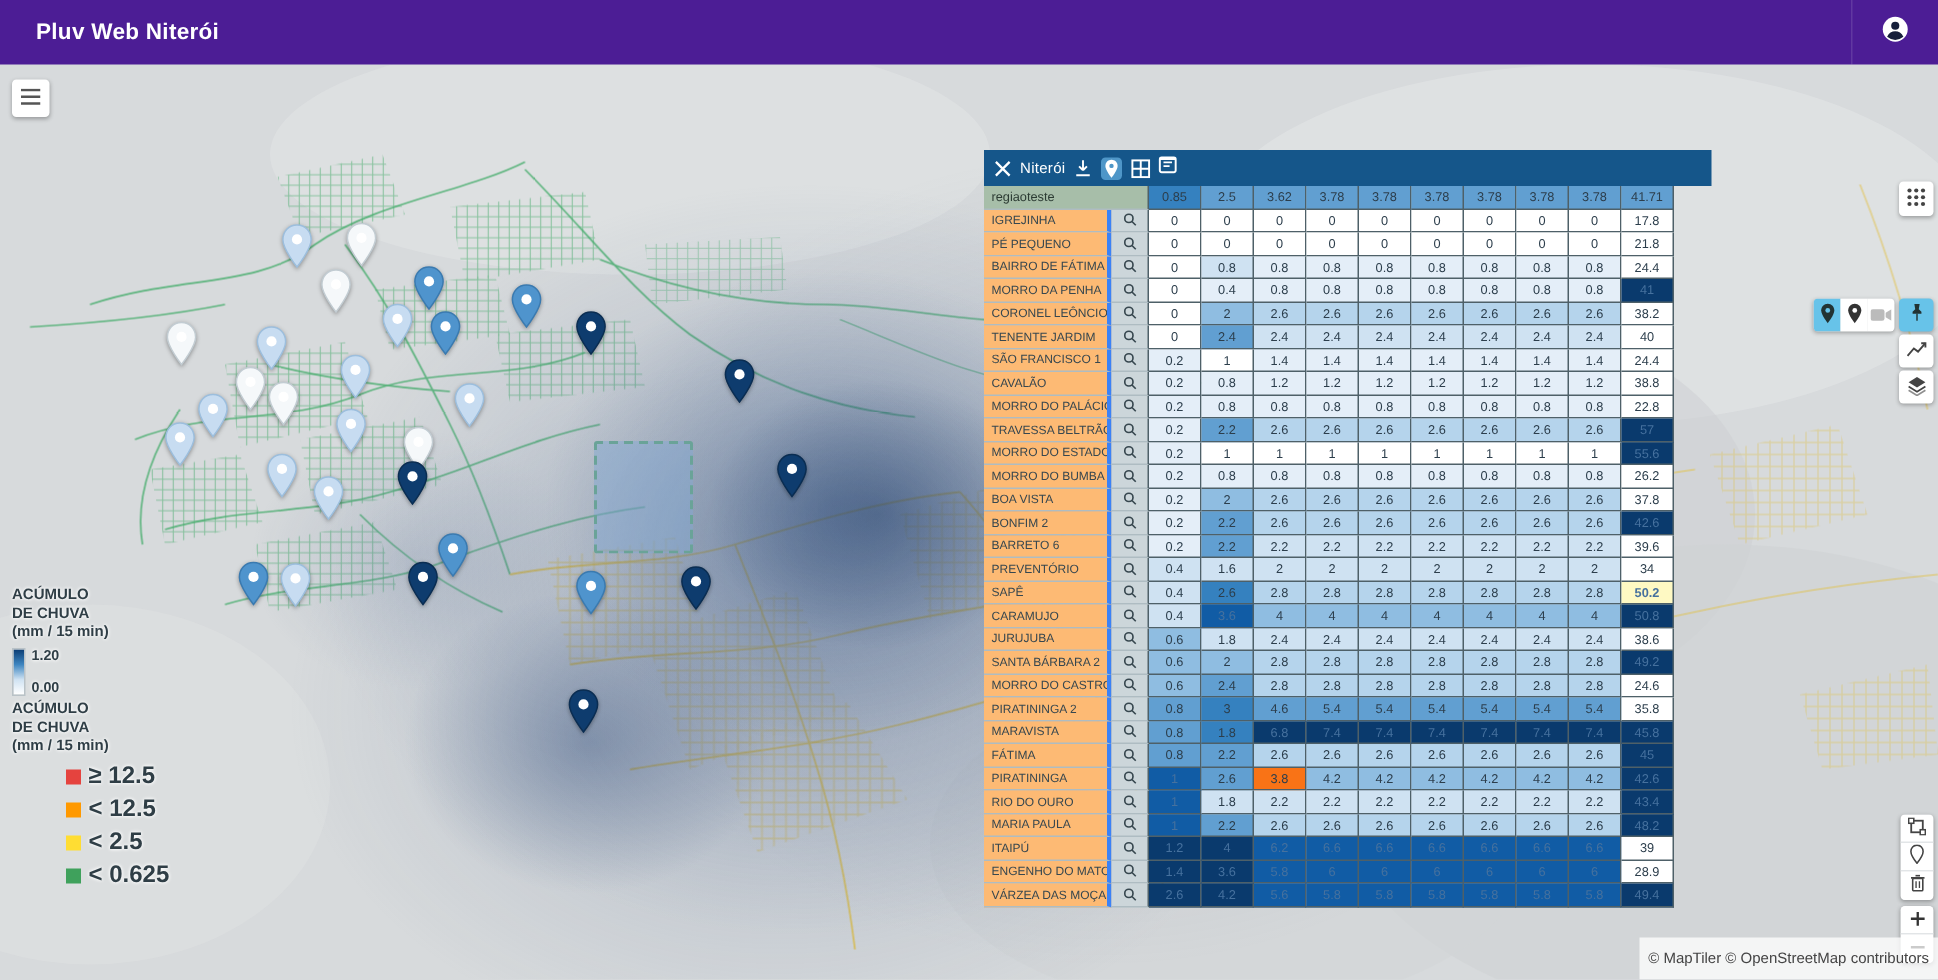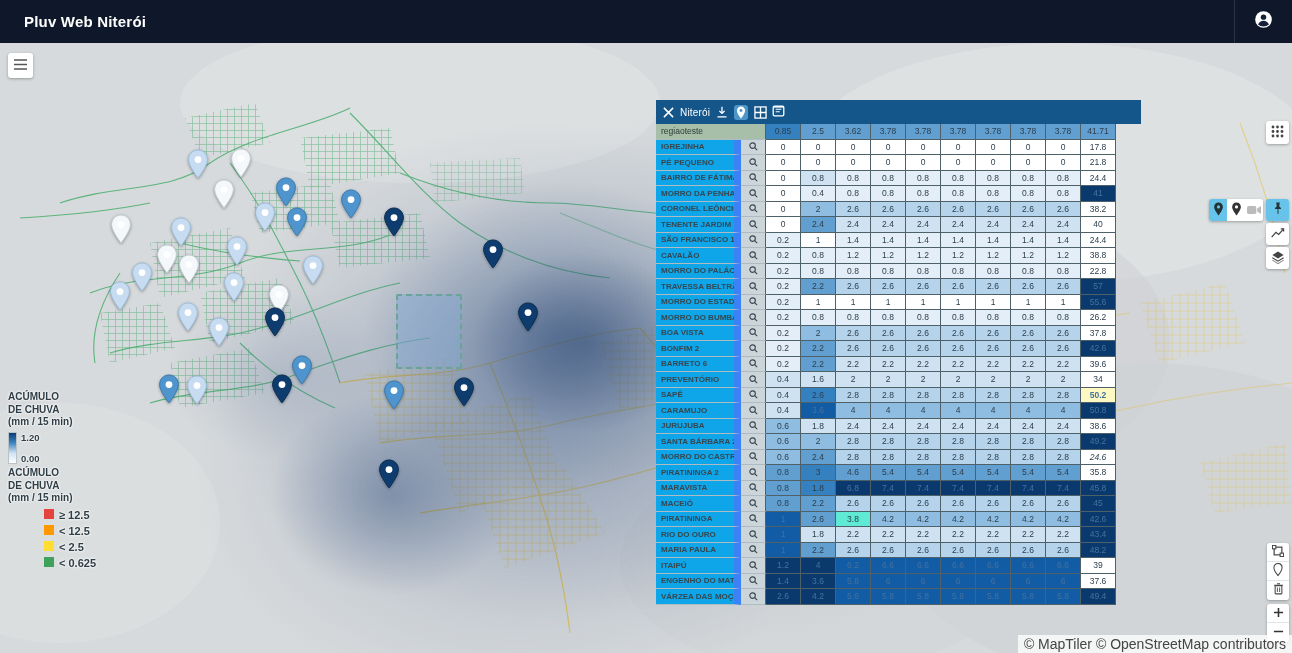--- a/index.html
+++ b/index.html
@@ -1,21 +1,21 @@
 <!DOCTYPE html>
 <html><head>
 <meta charset="utf-8">
 <style>
   * { margin:0; padding:0; box-sizing:border-box; }
   html,body { width:1292px; height:653px; overflow:hidden;
     font-family:"Liberation Sans", sans-serif; background:#d7dadc; }
 
   
   .navbar { position:absolute; left:0; top:0; width:1292px; height:43px;
-    background:#0f172a; display:flex; align-items:center; z-index:50; }
+    background:#4c1d95; display:flex; align-items:center; z-index:50; }
   .brand { color:#fff; font-size:15px; font-weight:700; margin-left:24px; letter-spacing:.2px; }
   .navtabs { display:flex; margin-left:82px; gap:68px; }
   .navtab { font-size:13px; font-weight:700; cursor:pointer; }
   .navtab.active { color:#ffffff; }
   .navtab.inactive { color:#7d879c; }
   .nav-right { margin-left:auto; height:100%; display:flex; align-items:center;
     padding:0 18px; border-left:1px solid rgba(255,255,255,.12); }
 
   
   .map { position:absolute; left:0; top:43px; width:1292px; height:610px;
@@ -62,52 +62,52 @@
   .legend { position:absolute; left:8px; z-index:20; color:#2f3e46;
     text-shadow:0 0 2px #fff, 0 0 3px #fff; }
   .legend .t { font-size:10px; font-weight:700; line-height:12.5px; }
   .lg1 { top:348px; }
   .grad-wrap { display:flex; margin-top:3px; }
   .grad-bar { width:9px; height:32px; border:1px solid #b9c2c7;
     background:linear-gradient(to bottom, #0b3d74, #3d85c0, #cfe2f2, #ffffff); }
   .grad-labels { display:flex; flex-direction:column; justify-content:space-between;
     font-size:9.5px; font-weight:700; margin-left:4px; }
   .lg2 { top:424px; }
-  .cls-item { display:flex; align-items:flex-start; margin-top:4px; font-size:11px; font-weight:700;padding-left:36px; }
+  .cls-item { display:flex; align-items:center; margin-top:4px; font-size:16px; font-weight:700;padding-left:36px; }
   .swatch { width:10px; height:10px; margin-right:5px; display:inline-block; }
 
   
   .tablewrap { position:absolute; left:656px; top:57px; width:485px; z-index:30;
     font-family:"Liberation Sans", sans-serif; }
   .thead { display:flex; height:24px; background:#15568a; color:#fff; align-items:stretch; }
   .thead .left { width:110px; display:flex; align-items:center; gap:6px; padding-left:7px; }
   .thead .title { font-size:10px; letter-spacing:.2px; }
   .hicon { display:flex; align-items:center; justify-content:center; cursor:pointer; }
   .hicon.active { background:#4e96c8; border-radius:3px; padding:1px 2px; }
   .colh { width:35px; display:flex; align-items:center; justify-content:center;
     font-size:9px; font-weight:700; cursor:pointer; }
   .colh.sel { background:#7d8992; }
   .calcell { width:25px; display:flex; align-items:center; justify-content:center; cursor:pointer; }
   .trow { display:flex; height:15.5px; }
   .cell { display:flex; align-items:center; font-size:8.5px; }
-  .cell.lab { width:85px; background:#0ea5e9; color:#37474f; font-weight:700; font-size:8px;
-    padding-left:5px; border-bottom:1px solid #aebcc2; border-right:7px solid #3b82f6;
+  .cell.lab { width:85px; background:#fdba74; color:#37474f; font-weight:400; font-size:8px;
+    padding-left:5px; border-bottom:1px solid #aebcc2; border-right:3px solid #3b82f6;
     white-space:nowrap; overflow:hidden; }
   .cell.lab.region { background:#a7bea9; color:#2c3b33; font-weight:400; font-size:8.5px; }
   .cell.lab.wide { width:110px; border-right:1px solid #4e6068; }
   .cell.mag { width:25px; background:#ccd6da; justify-content:center;
     border-bottom:1px solid #aebcc2; border-right:1px solid #4e6068; cursor:pointer; }
   .cell.val { width:35px; justify-content:center; color:#2c3e4c;
     border-right:1px solid #4e6068; border-bottom:1px solid #4e6068; }
   .trow .cell.val:first-of-type { border-left:1px solid #4e6068; }
   .lv7, .lv8 { color:#46719e !important; }
 
   
-  .attrib { position:absolute; right:0; bottom:0; height:18px; background:rgba(255,255,255,.75);
-    font-size:14px; color:#444; display:flex; align-items:center; padding:0 6px; z-index:40;margin-top:40px; }
+  .attrib { position:absolute; right:0; bottom:0; height:28px; background:rgba(255,255,255,.75);
+    font-size:10px; color:#444; display:flex; align-items:center; padding:0 6px; z-index:40;margin-top:40px; }
 </style>
 </head>
 <body>
 
 <div class="navbar">
   <div class="brand">Pluv Web Niterói</div>
   <div class="nav-right">
     <span>
       <svg width="21" height="21" viewBox="0 0 24 24">
           <circle cx="12" cy="12" r="9.5" fill="#fff"></circle>
@@ -915,21 +915,21 @@
           </div>
           <div class="cell val lv4" style="background: rgb(143, 189, 225);">0.6</div>
           <div class="cell val lv5" style="background: rgb(97, 159, 209);">2.4</div>
           <div class="cell val lv3" style="background: rgb(181, 212, 236);">2.8</div>
           <div class="cell val lv3" style="background: rgb(181, 212, 236);">2.8</div>
           <div class="cell val lv3" style="background: rgb(181, 212, 236);">2.8</div>
           <div class="cell val lv3" style="background: rgb(181, 212, 236);">2.8</div>
           <div class="cell val lv3" style="background: rgb(181, 212, 236);">2.8</div>
           <div class="cell val lv3" style="background: rgb(181, 212, 236);">2.8</div>
           <div class="cell val lv3" style="background: rgb(181, 212, 236);">2.8</div>
-          <div class="cell val lv0" style="background: rgb(255, 255, 255); font-style: italic;">24.6</div>
+          <div class="cell val lv0" style="background: rgb(255, 255, 255);">24.6</div>
         </div>
         <div class="trow">
           <div class="cell lab">PIRATININGA 2</div>
           <div class="cell mag">
             <svg width="11" height="11" viewBox="0 0 24 24">
               <circle cx="10" cy="10" r="6" fill="none" stroke="#37474f" stroke-width="2.4"></circle>
               <line x1="14.5" y1="14.5" x2="20" y2="20" stroke="#37474f" stroke-width="2.4"></line>
             </svg>
           </div>
           <div class="cell val lv5" style="background: rgb(97, 159, 209);">0.8</div>
@@ -956,21 +956,21 @@
           <div class="cell val lv8" style="background: rgb(10, 58, 109);">6.8</div>
           <div class="cell val lv8" style="background: rgb(10, 58, 109);">7.4</div>
           <div class="cell val lv8" style="background: rgb(10, 58, 109);">7.4</div>
           <div class="cell val lv8" style="background: rgb(10, 58, 109);">7.4</div>
           <div class="cell val lv8" style="background: rgb(10, 58, 109);">7.4</div>
           <div class="cell val lv8" style="background: rgb(10, 58, 109);">7.4</div>
           <div class="cell val lv8" style="background: rgb(10, 58, 109);">7.4</div>
           <div class="cell val lv8" style="background: rgb(10, 58, 109);">45.8</div>
         </div>
         <div class="trow">
-          <div class="cell lab">MACEIÓ</div>
+          <div class="cell lab">FÁTIMA</div>
           <div class="cell mag">
             <svg width="11" height="11" viewBox="0 0 24 24">
               <circle cx="10" cy="10" r="6" fill="none" stroke="#37474f" stroke-width="2.4"></circle>
               <line x1="14.5" y1="14.5" x2="20" y2="20" stroke="#37474f" stroke-width="2.4"></line>
             </svg>
           </div>
           <div class="cell val lv5" style="background: rgb(97, 159, 209);">0.8</div>
           <div class="cell val lv5" style="background: rgb(97, 159, 209);">2.2</div>
           <div class="cell val lv3" style="background: rgb(181, 212, 236);">2.6</div>
           <div class="cell val lv3" style="background: rgb(181, 212, 236);">2.6</div>
@@ -984,21 +984,21 @@
         <div class="trow">
           <div class="cell lab">PIRATININGA</div>
           <div class="cell mag">
             <svg width="11" height="11" viewBox="0 0 24 24">
               <circle cx="10" cy="10" r="6" fill="none" stroke="#37474f" stroke-width="2.4"></circle>
               <line x1="14.5" y1="14.5" x2="20" y2="20" stroke="#37474f" stroke-width="2.4"></line>
             </svg>
           </div>
           <div class="cell val lv7" style="background: rgb(17, 92, 165);">1</div>
           <div class="cell val lv5" style="background: rgb(97, 159, 209);">2.6</div>
-          <div class="cell val lv4" style="background: #5eead4;">3.8</div>
+          <div class="cell val lv4" style="background: #f97316;">3.8</div>
           <div class="cell val lv4" style="background: rgb(143, 189, 225);">4.2</div>
           <div class="cell val lv4" style="background: rgb(143, 189, 225);">4.2</div>
           <div class="cell val lv4" style="background: rgb(143, 189, 225);">4.2</div>
           <div class="cell val lv4" style="background: rgb(143, 189, 225);">4.2</div>
           <div class="cell val lv4" style="background: rgb(143, 189, 225);">4.2</div>
           <div class="cell val lv4" style="background: rgb(143, 189, 225);">4.2</div>
           <div class="cell val lv8" style="background: rgb(10, 58, 109);">42.6</div>
         </div>
         <div class="trow">
           <div class="cell lab">RIO DO OURO</div>
@@ -1067,21 +1067,21 @@
           </div>
           <div class="cell val lv8" style="background: rgb(10, 58, 109);">1.4</div>
           <div class="cell val lv8" style="background: rgb(10, 58, 109);">3.6</div>
           <div class="cell val lv7" style="background: rgb(17, 92, 165);">5.8</div>
           <div class="cell val lv7" style="background: rgb(17, 92, 165);">6</div>
           <div class="cell val lv7" style="background: rgb(17, 92, 165);">6</div>
           <div class="cell val lv7" style="background: rgb(17, 92, 165);">6</div>
           <div class="cell val lv7" style="background: rgb(17, 92, 165);">6</div>
           <div class="cell val lv7" style="background: rgb(17, 92, 165);">6</div>
           <div class="cell val lv7" style="background: rgb(17, 92, 165);">6</div>
-          <div class="cell val lv0" style="background: rgb(255, 255, 255);">37.6</div>
+          <div class="cell val lv0" style="background: rgb(255, 255, 255);">28.9</div>
         </div>
         <div class="trow">
           <div class="cell lab">VÁRZEA DAS MOÇAS</div>
           <div class="cell mag">
             <svg width="11" height="11" viewBox="0 0 24 24">
               <circle cx="10" cy="10" r="6" fill="none" stroke="#37474f" stroke-width="2.4"></circle>
               <line x1="14.5" y1="14.5" x2="20" y2="20" stroke="#37474f" stroke-width="2.4"></line>
             </svg>
           </div>
           <div class="cell val lv8" style="background: rgb(10, 58, 109);">2.6</div>

